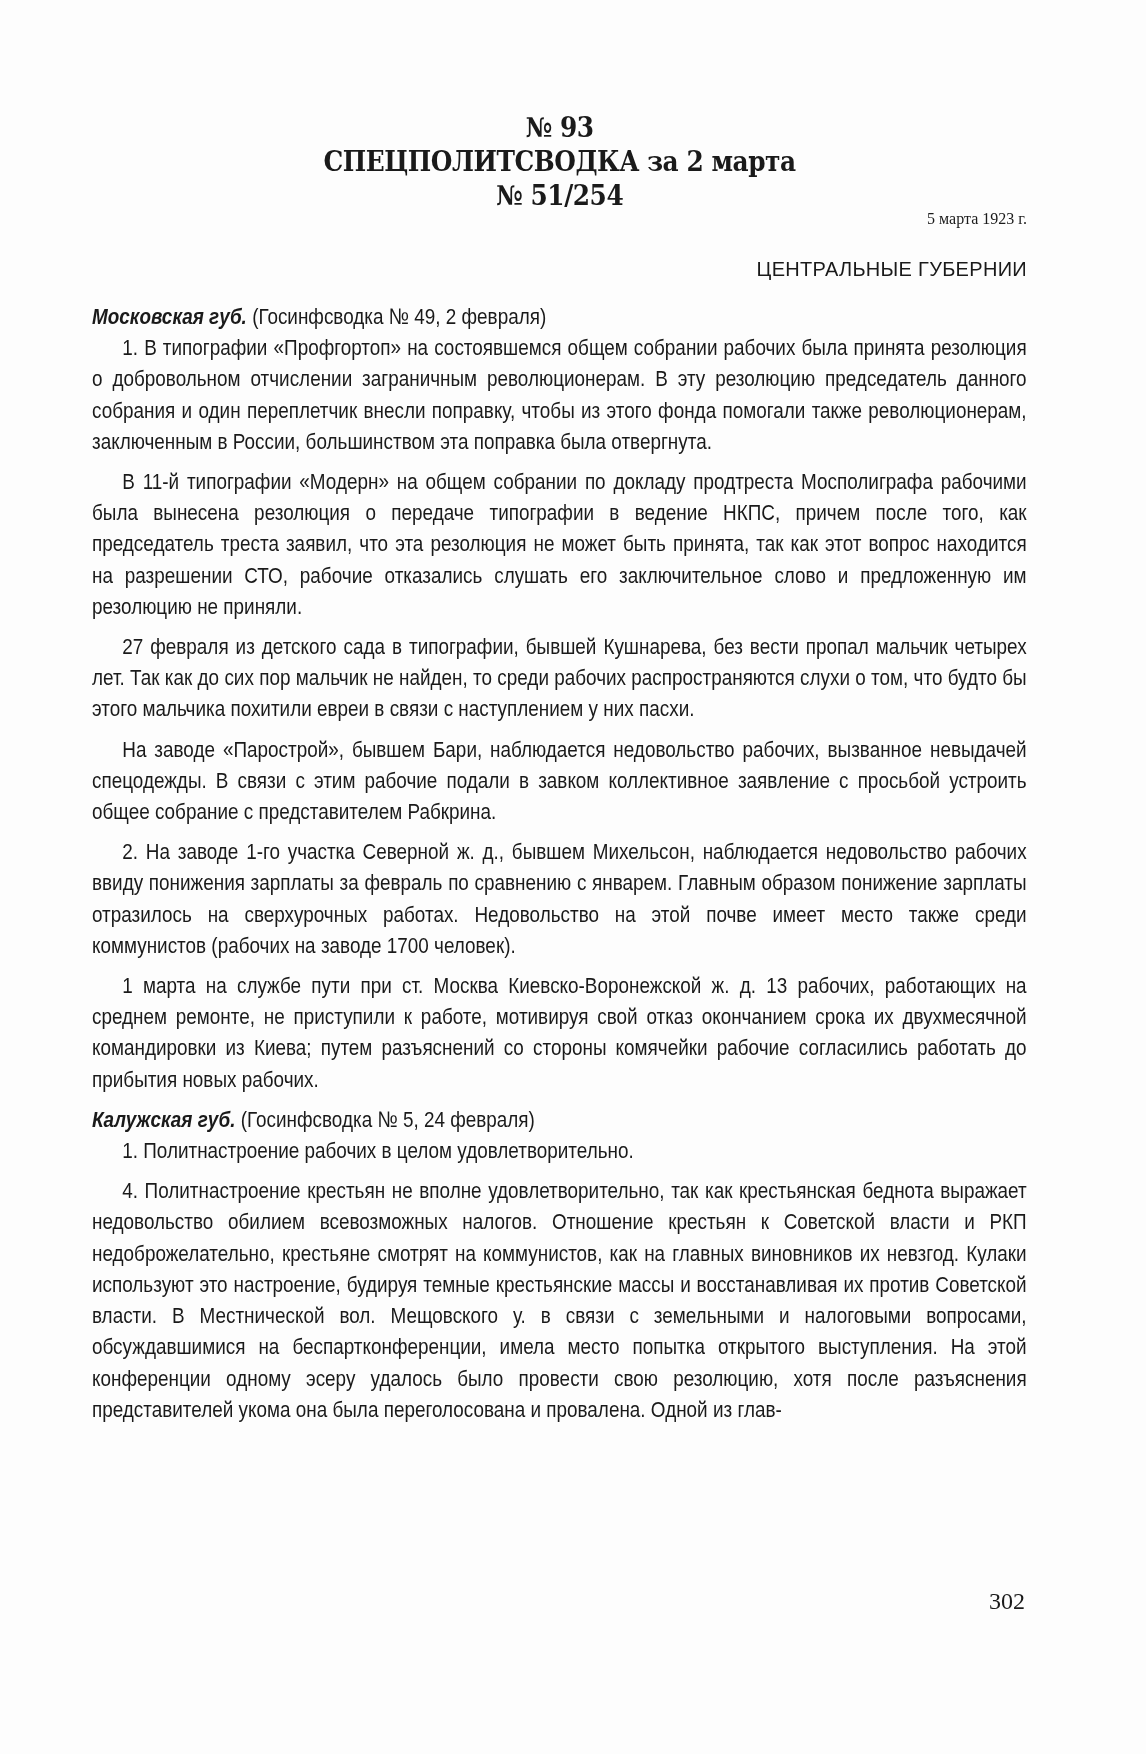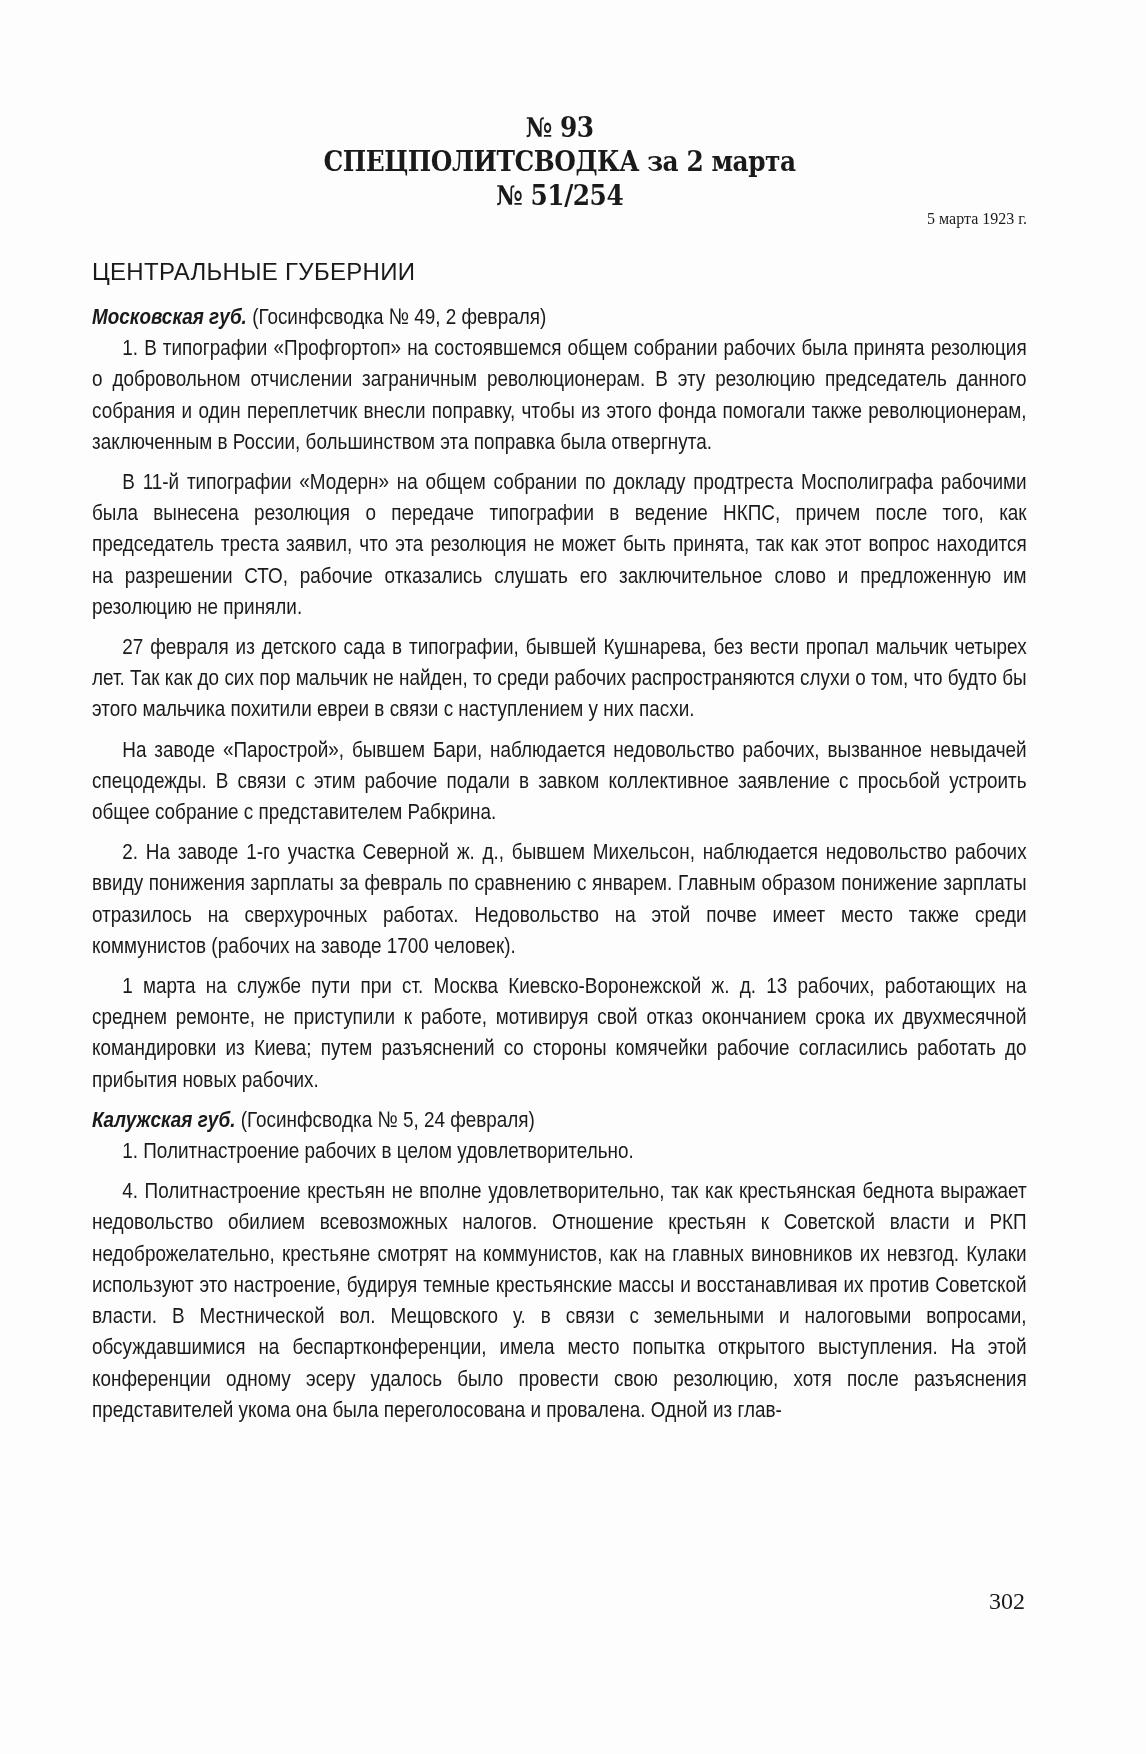--- a/index.html
+++ b/index.html
@@ -42,23 +42,23 @@
       position: absolute;
       right: 0;
       top: 210px;
       font-size: 16px;
     }
     .section-title {
       position: absolute;
       left: 0;
       width: 935px;
       top: 258px;
-      text-align: left;
+      text-align: right;
       font-family: "Liberation Sans", "DejaVu Sans", sans-serif;
-      font-size: 24px;
+      font-size: 20px;
       letter-spacing: 0.3px;
     }
     .body-text {
       position: absolute;
       left: 0;
       top: 301px;
       width: 935px;
       font-family: "Liberation Sans Narrow", "Liberation Sans", sans-serif;
       font-size: 22.5px;
       line-height: 31.2px;

